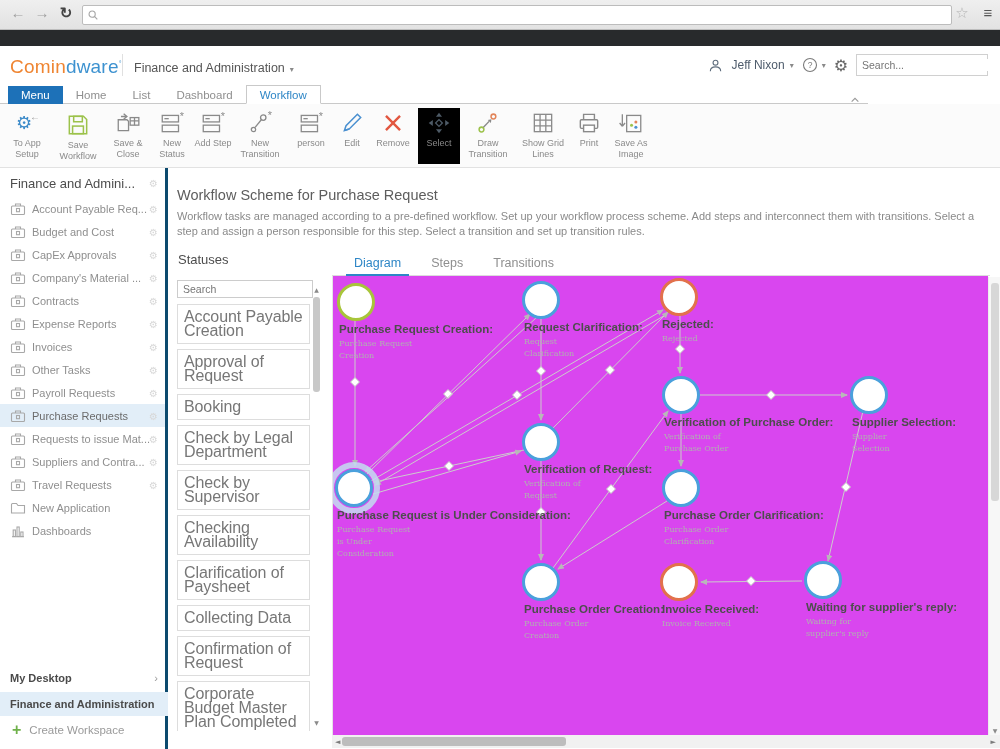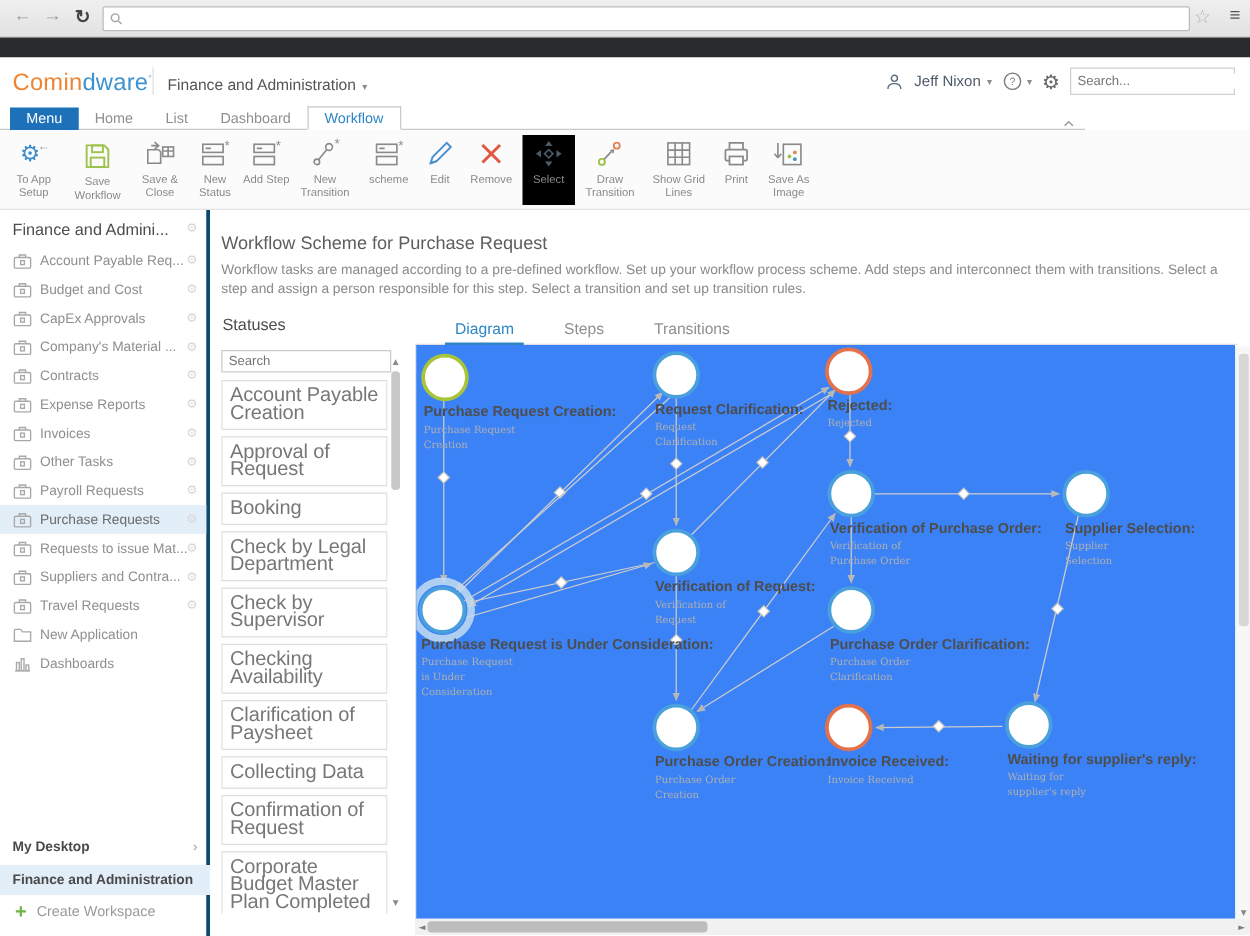--- a/index.html
+++ b/index.html
@@ -64,26 +64,26 @@
   .statuses-heading { position:absolute; left:178px; top:252px; font-size:13px; color:#4d4d4d; }
   .statuses-search { position:absolute; left:177px; top:280px; width:136px; height:18px; border:1px solid #ccc; font-size:10.5px; color:#777; padding:0 5px; outline:none; }
   .status-list { position:absolute; left:177px; top:304px; width:133px; height:427px; overflow:hidden; }
   .status-item { border:1px solid #ddd; background:#fff; padding:5px 6px; font-size:16px; color:#777; margin-bottom:5px; line-height:14px; letter-spacing:-0.1px; cursor:pointer; }
   .list-scroll { position:absolute; left:312px; top:286px; width:9px; height:440px; }
   .list-scroll .thumb { position:absolute; left:1px; top:11px; width:7px; height:95px; background:#c8c8c8; border-radius:3px; }
   .scroll-arrow { position:absolute; left:0; width:9px; text-align:center; font-size:6px; color:#8a8a8a; font-family:"DejaVu Sans", sans-serif; }
 
   
   .dg-tabs { position:absolute; left:332px; top:252px; width:658px; height:24px; border-bottom:1px solid #dcdcdc; }
-  .dg-tab { display:inline-block; margin-left:24px; padding:4px 8px 6px; font-size:12.5px; color:#8f8f8f; cursor:pointer; position:relative; }
+  .dg-tab { display:inline-block; margin-left:14px; padding:4px 8px 6px; font-size:12.5px; color:#8f8f8f; cursor:pointer; position:relative; }
   .dg-tab.active { color:#2e86c6; }
   .dg-tab.active::after { content:""; position:absolute; left:0; right:0; bottom:-1px; height:3px; background:#2e86c6; }
 
   
-  .diagram { position:absolute; left:332px; top:276px; width:656px; height:459px; border-left:1px solid #e5e5e5; background:#3b82f6; overflow:hidden; }
+  .diagram { position:absolute; left:332px; top:276px; width:656px; height:459px; border-left:1px solid #e5e5e5; background:#d946ef; overflow:hidden; }
   .v-scroll { position:absolute; left:988px; top:277px; width:12px; height:458px; background:#f7f7f7; border-left:1px solid #ececec; }
   .v-scroll .thumb { position:absolute; left:2px; top:6px; width:8px; height:218px; background:#d7d7d7; border-radius:3px; }
   .v-scroll .scroll-arrow { left:1px; width:10px; font-size:6px; }
   .h-scroll { position:absolute; left:332px; top:735px; width:668px; height:13px; background:#f1f1f1; }
   .h-scroll .thumb { position:absolute; left:10px; top:2px; width:224px; height:9px; background:#bdbdbd; border-radius:3px; }
   .h-arrow { position:absolute; top:3px; font-size:7px; color:#7c7c7c; font-family:"DejaVu Sans", sans-serif; }
 </style>
 </head>
 <body>
 <div id="page">
@@ -190,21 +190,21 @@
           </svg></div>
         <div class="rb-label">New Transition</div>
       </div>
       <div class="rb-item" style="width: 46px;">
         <div class="rb-icon"><svg viewBox="0 0 24 24" stroke="#8a8a8a" fill="none" stroke-width="1.2">
             <rect x="3" y="5" width="15" height="6"></rect>
             <path d="M5 8 h4"></path>
             <rect x="3" y="14" width="15" height="6"></rect>
             <text x="21" y="9" font-size="10" fill="#8a8a8a" stroke="none" text-anchor="middle">*</text>
           </svg></div>
-        <div class="rb-label">scheme</div>
+        <div class="rb-label">person</div>
       </div>
       <div class="rb-item" style="width: 32px;">
         <div class="rb-icon"><svg viewBox="0 0 24 24" fill="none" stroke="#4a90d0" stroke-width="1.4">
             <path d="M5 19 l1.5-4.5 L17 4 l3 3 L9.5 17.5 z"></path>
             <path d="M5 19 l4.5-1.5"></path>
           </svg></div>
         <div class="rb-label">Edit</div>
       </div>
       <div class="rb-item" style="width: 46px;">
         <div class="rb-icon"><svg viewBox="0 0 24 24" stroke="#e25740" stroke-width="2.2" fill="none">

